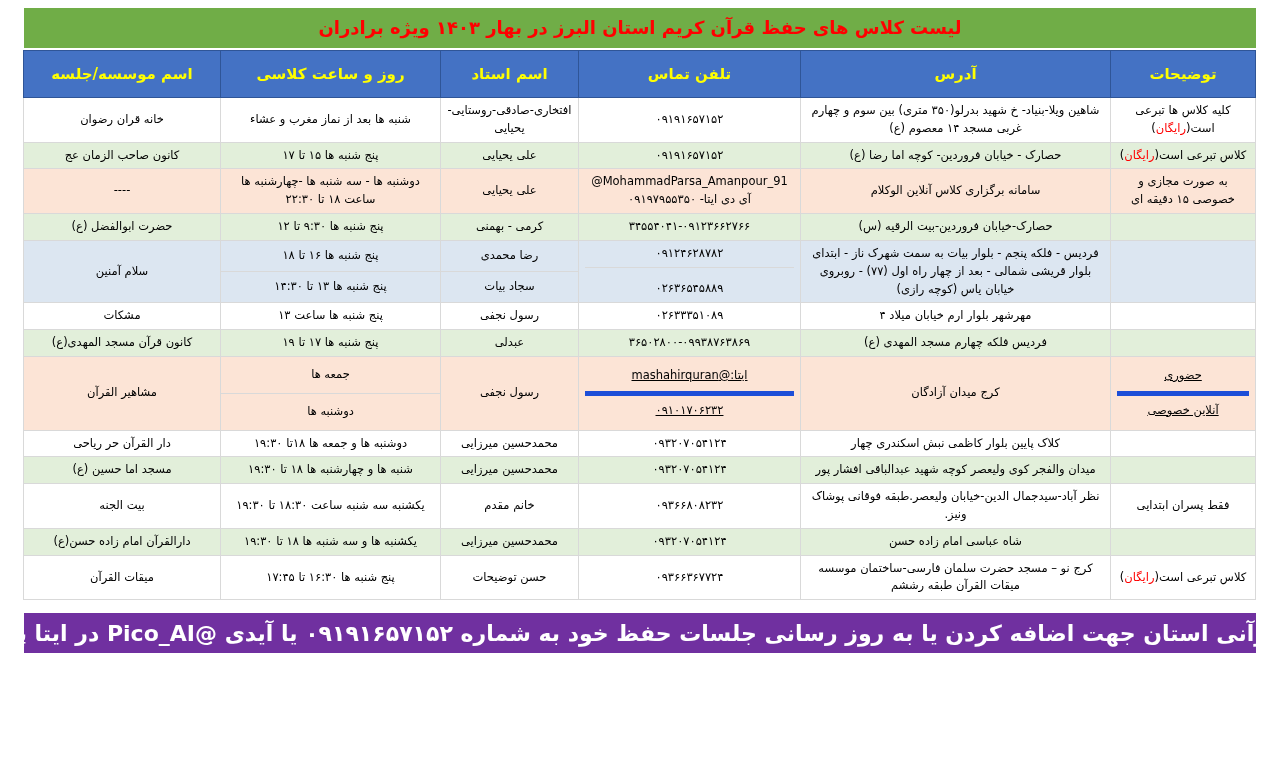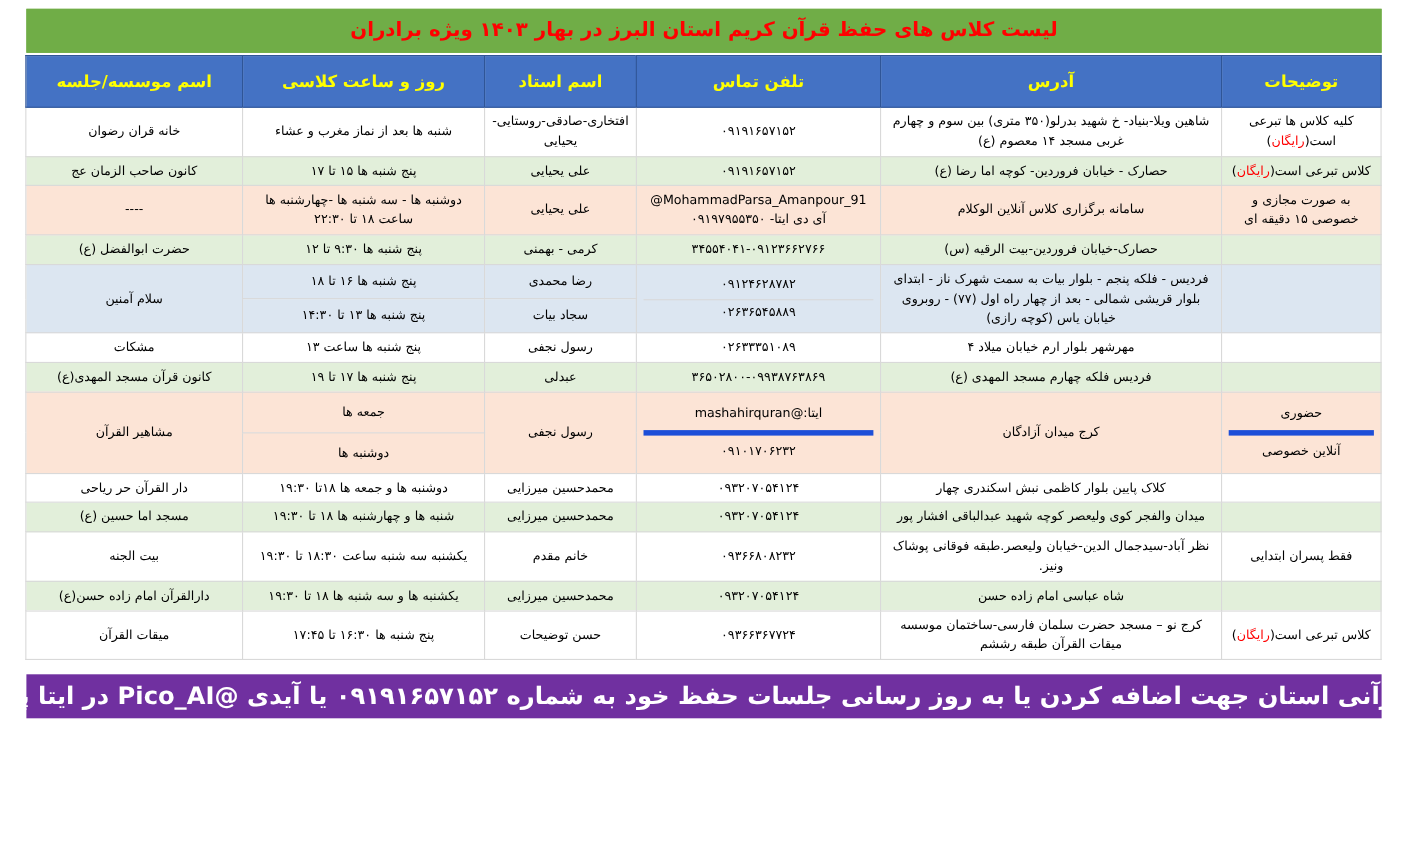--- a/index.html
+++ b/index.html
@@ -70,24 +70,24 @@
   .banner-bottom{
     position:absolute;left:24px;right:24px;top:613px;height:40px;
     background:#7030a0;
     display:flex;align-items:center;justify-content:center;
   }
   .banner-bottom .txt{
     color:#ffffff;font-weight:bold;font-size:22px;white-space:nowrap;
   }
   .ltr{direction:ltr;unicode-bidi:embed;display:inline-block;}
   .sub{display:block;}
-  .sub+.sub{border-top:1px solid #d9d9d9;margin-top:4px;padding-top:2px;}
+  .sub+.sub{border-top:1px solid #d9d9d9;margin-top:4px;padding-top:12px;}
   td.split{padding:0;}
   td.split .half{
-    display:block;padding:6px 6px;
+    display:block;padding:6px 6px;text-decoration:underline;
   }
   td.split .half+.half{border-top:5px solid #1d4ed8;}
 </style>
 </head>
 <body>
 
 <div class="sheet">
 
   <div class="banner-top">
     <span class="txt">لیست کلاس های حفظ قرآن کریم استان البرز در  بهار ۱۴۰۳ ویژه برادران</span>

